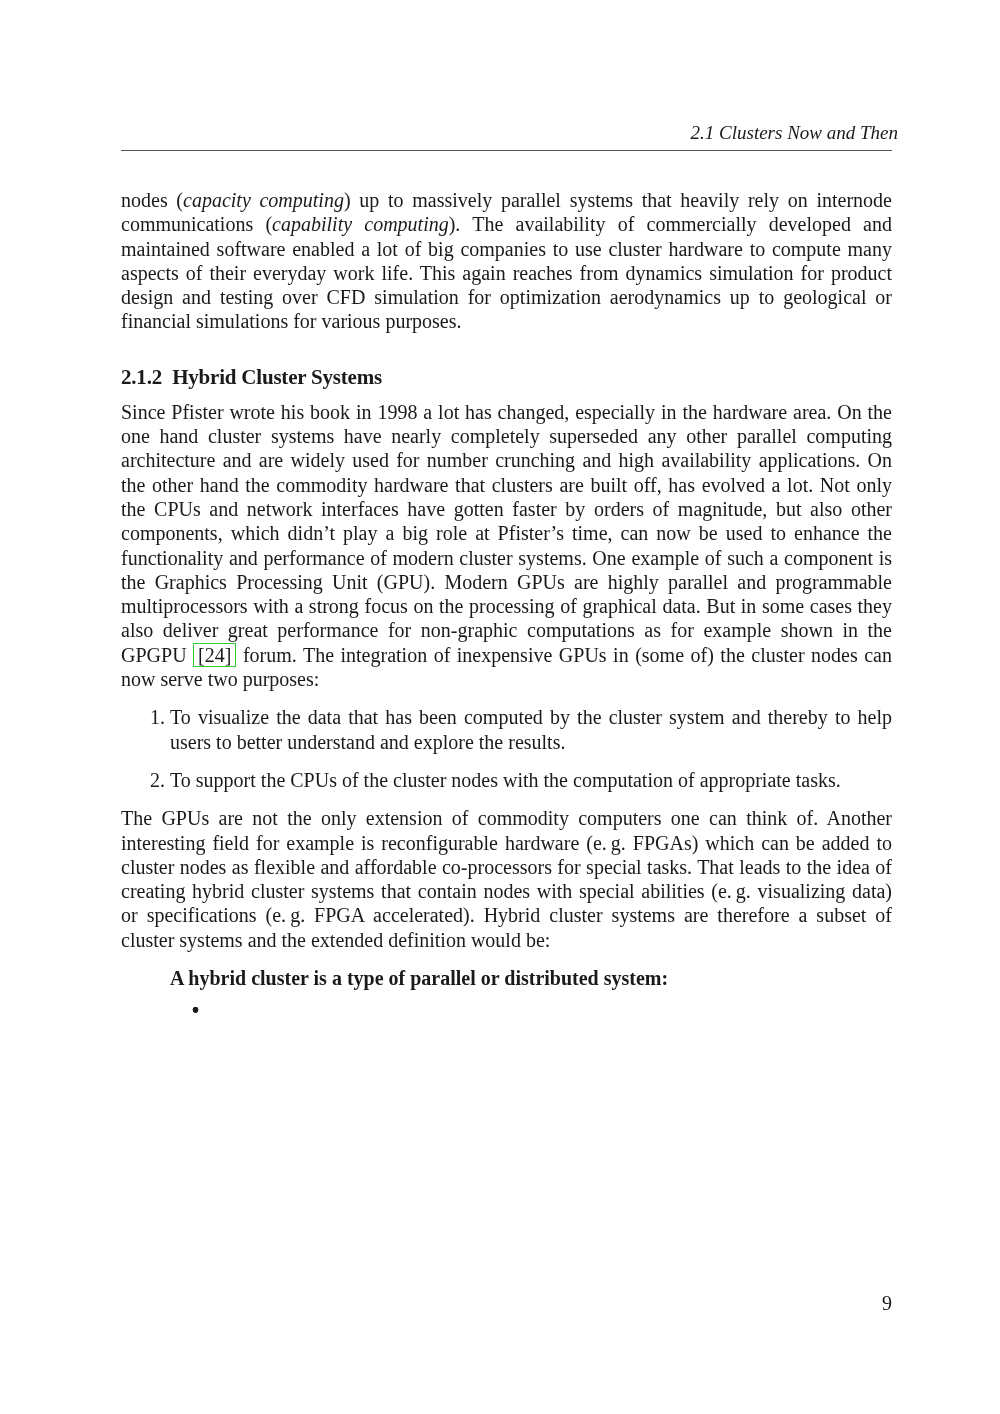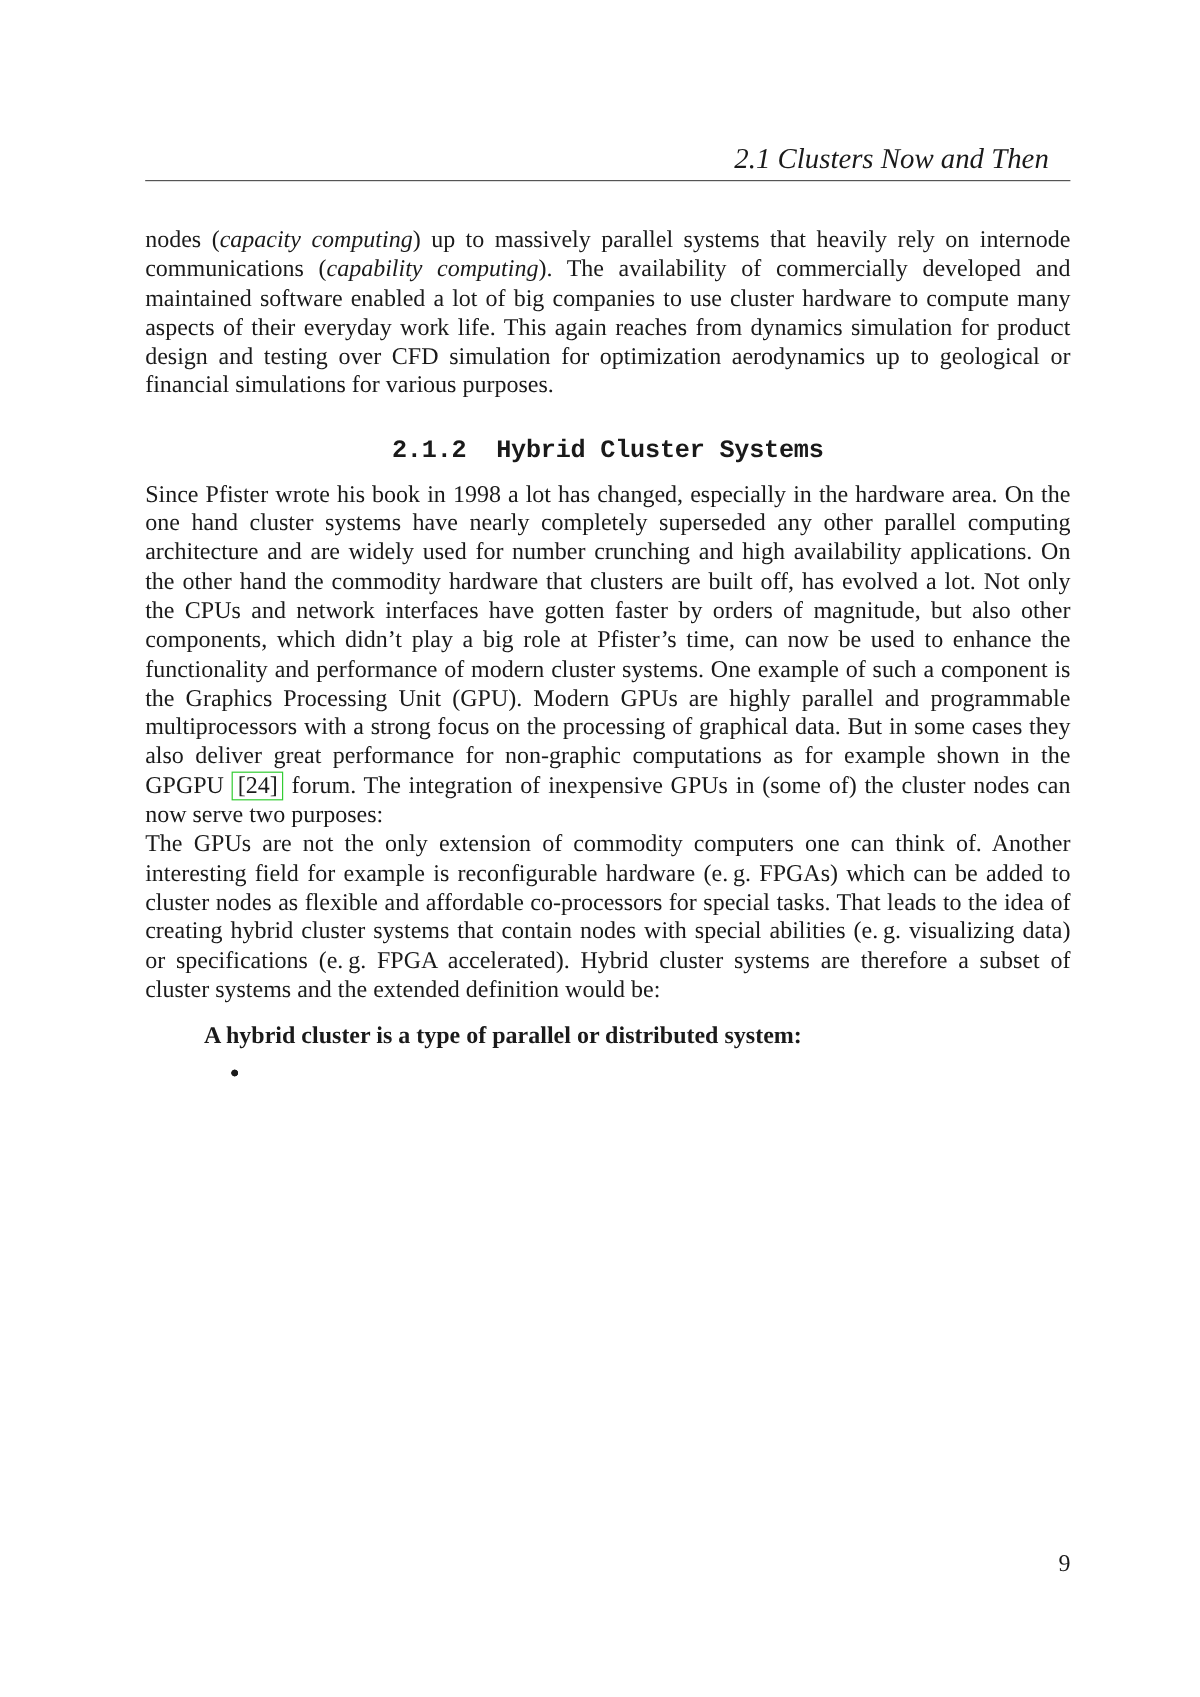--- a/index.html
+++ b/index.html
@@ -1,24 +1,24 @@
 <!DOCTYPE html>
 <html><head>
   <meta charset="utf-8">
   <style>
     html, body { margin: 0; padding: 0; background: #ffffff; }
     body { width: 1000px; height: 1414px; position: relative; overflow: hidden;
       font-family: "Liberation Serif", "DejaVu Serif", serif; color: #1a1a1a; }
-    .running-head { position: absolute; left: 103px; top: 120px; width: 771px; text-align: right;
-      font-style: italic; font-size: 24px; line-height: 26px; }
+    .running-head { position: absolute; left: 127px; top: 120px; width: 771px; text-align: right;
+      font-style: italic; font-size: 19px; line-height: 26px; }
     .head-rule { position: absolute; left: 121px; top: 150px; width: 771px; height: 0; border-top: 1px solid #555; }
     .body { position: absolute; left: 121px; top: 188px; width: 771px; font-size: 20px; line-height: 24.3px; }
     p { margin: 0; text-align: justify; hyphens: manual; }
-    h3 { font-family: Liberation Mono, monospace; font-weight: bold; font-size: 21px;
-      margin: 30px 0 10px 0; line-height: 26px; letter-spacing: -0.2px; text-align: center; }
+    h3 { font-family: Liberation Serif, serif; font-weight: bold; font-size: 21px;
+      margin: 30px 0 10px 0; line-height: 26px; letter-spacing: -0.2px; }
     ol { margin: 14px 0 14px 0; padding-left: 49px; }
     ol li { text-align: justify; margin-bottom: 14px; padding-left: 0; }
     ol li:last-child { margin-bottom: 0; }
     .ref { border: 1px solid #33cc33; padding: 0 4px; }
     .def { margin: 14px 0 14px 49px; font-weight: bold; }
     .def ul { list-style: none; margin: 4px 0 0 0; padding-left: 22px; }
     .def ul li { position: relative; padding-left: 20px; margin-bottom: 8px; }
     .def ul li .bullet { position: absolute; left: 0; top: 0; }
     .page-number { position: absolute; left: 792px; top: 1292px; width: 100px; text-align: right; font-size: 20px; }
     em { font-style: italic; }
@@ -29,20 +29,24 @@
 <div class="running-head">2.1  Clusters Now and Then</div>
 <div class="head-rule"></div>
 
 <div class="body">
   <p><span>nodes (</span><em>capacity computing</em><span>) up to massively parallel systems that heavily rely on intern­ode communications (</span><em>capability computing</em><span>). The availability of commercially developed and maintained software enabled a lot of big companies to use cluster hardware to compute many aspects of their everyday work life.  This again reaches from dynam­ics simulation for product design and testing over CFD simulation for optimization aerodynamics up to geological or financial simulations for various purposes.</span></p>
 
   <h3><span>2.1.2</span>&nbsp;&nbsp;<span>Hybrid Cluster Systems</span></h3>
 
   <p><span>Since Pfister wrote his book in 1998 a lot has changed, especially in the hardware area. On the one hand cluster systems have nearly completely superseded any other parallel computing architecture and are widely used for number crunching and high availability applications. On the other hand the commodity hardware that clusters are built off, has evolved a lot.  Not only the CPUs and network interfaces have gotten faster by orders of magnitude, but also other components, which didn’t play a big role at Pfister’s time, can now be used to enhance the functionality and performance of modern cluster systems. One example of such a component is the Graphics Processing Unit (GPU). Modern GPUs are highly parallel and programmable multiprocessors with a strong focus on the processing of graphical data. But in some cases they also deliver great performance for non-graphic computations as for example shown in the GPGPU </span><span class="ref">[24]</span><span> forum.  The integration of inexpensive GPUs in (some of) the cluster nodes can now serve two purposes:</span></p>
 
+  <ol>
+    <li>To visualize the data that has been computed by the cluster system and thereby to help users to better understand and explore the results.</li>
+    <li>To support the CPUs of the cluster nodes with the computation of appropriate tasks.</li>
+  </ol>
 
   <p>The GPUs are not the only extension of commodity computers one can think of.  An­other interesting field for example is reconfigurable hardware (e. g. FPGAs) which can be added to cluster nodes as flexible and affordable co-processors for special tasks. That leads to the idea of creating hybrid cluster systems that contain nodes with spe­cial abilities (e. g. visualizing data) or specifications (e. g. FPGA accelerated).  Hybrid cluster systems are therefore a subset of cluster systems and the extended definition would be:</p>
 
   <div class="def">
     <div>A hybrid cluster is a type of parallel or distributed system:</div>
     <ul>
       <li><span class="bullet">•</span></li>
       <li><span class="bullet">•</span></li>
       <li><span class="bullet">•</span></li>
     </ul>

